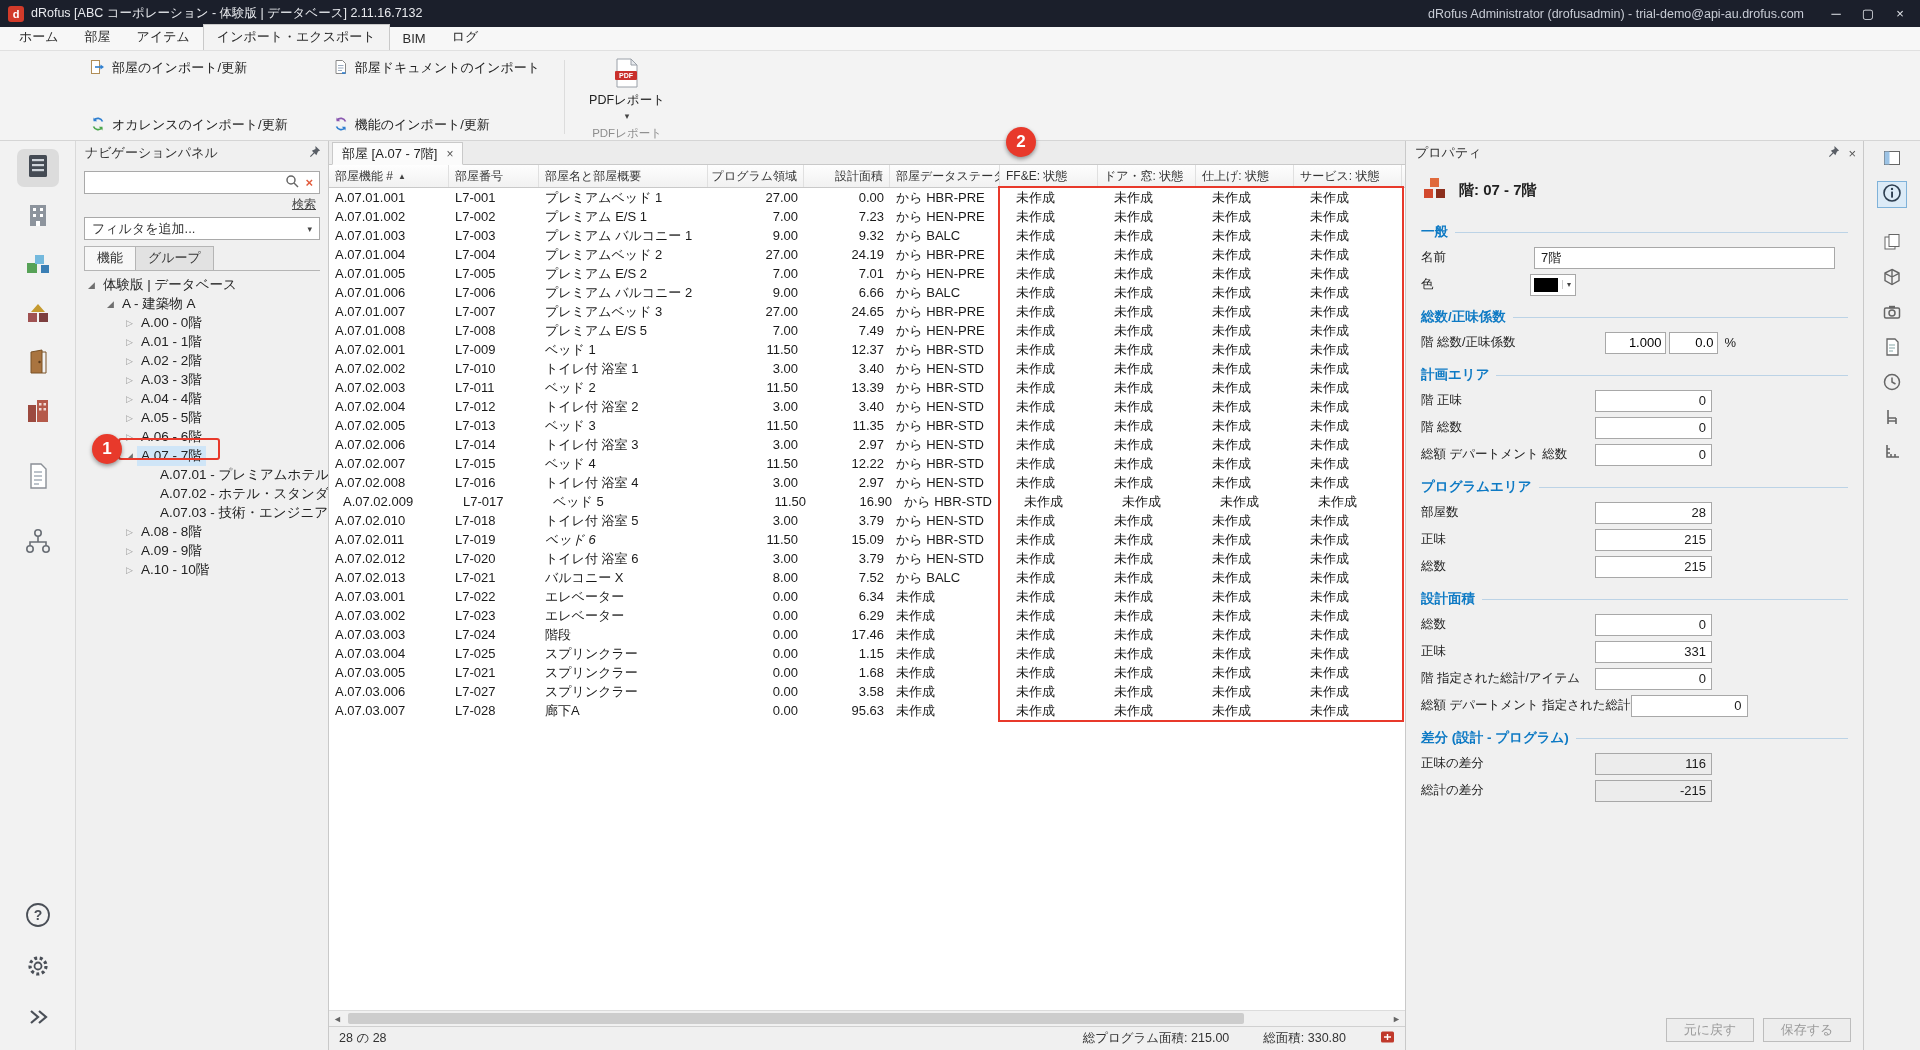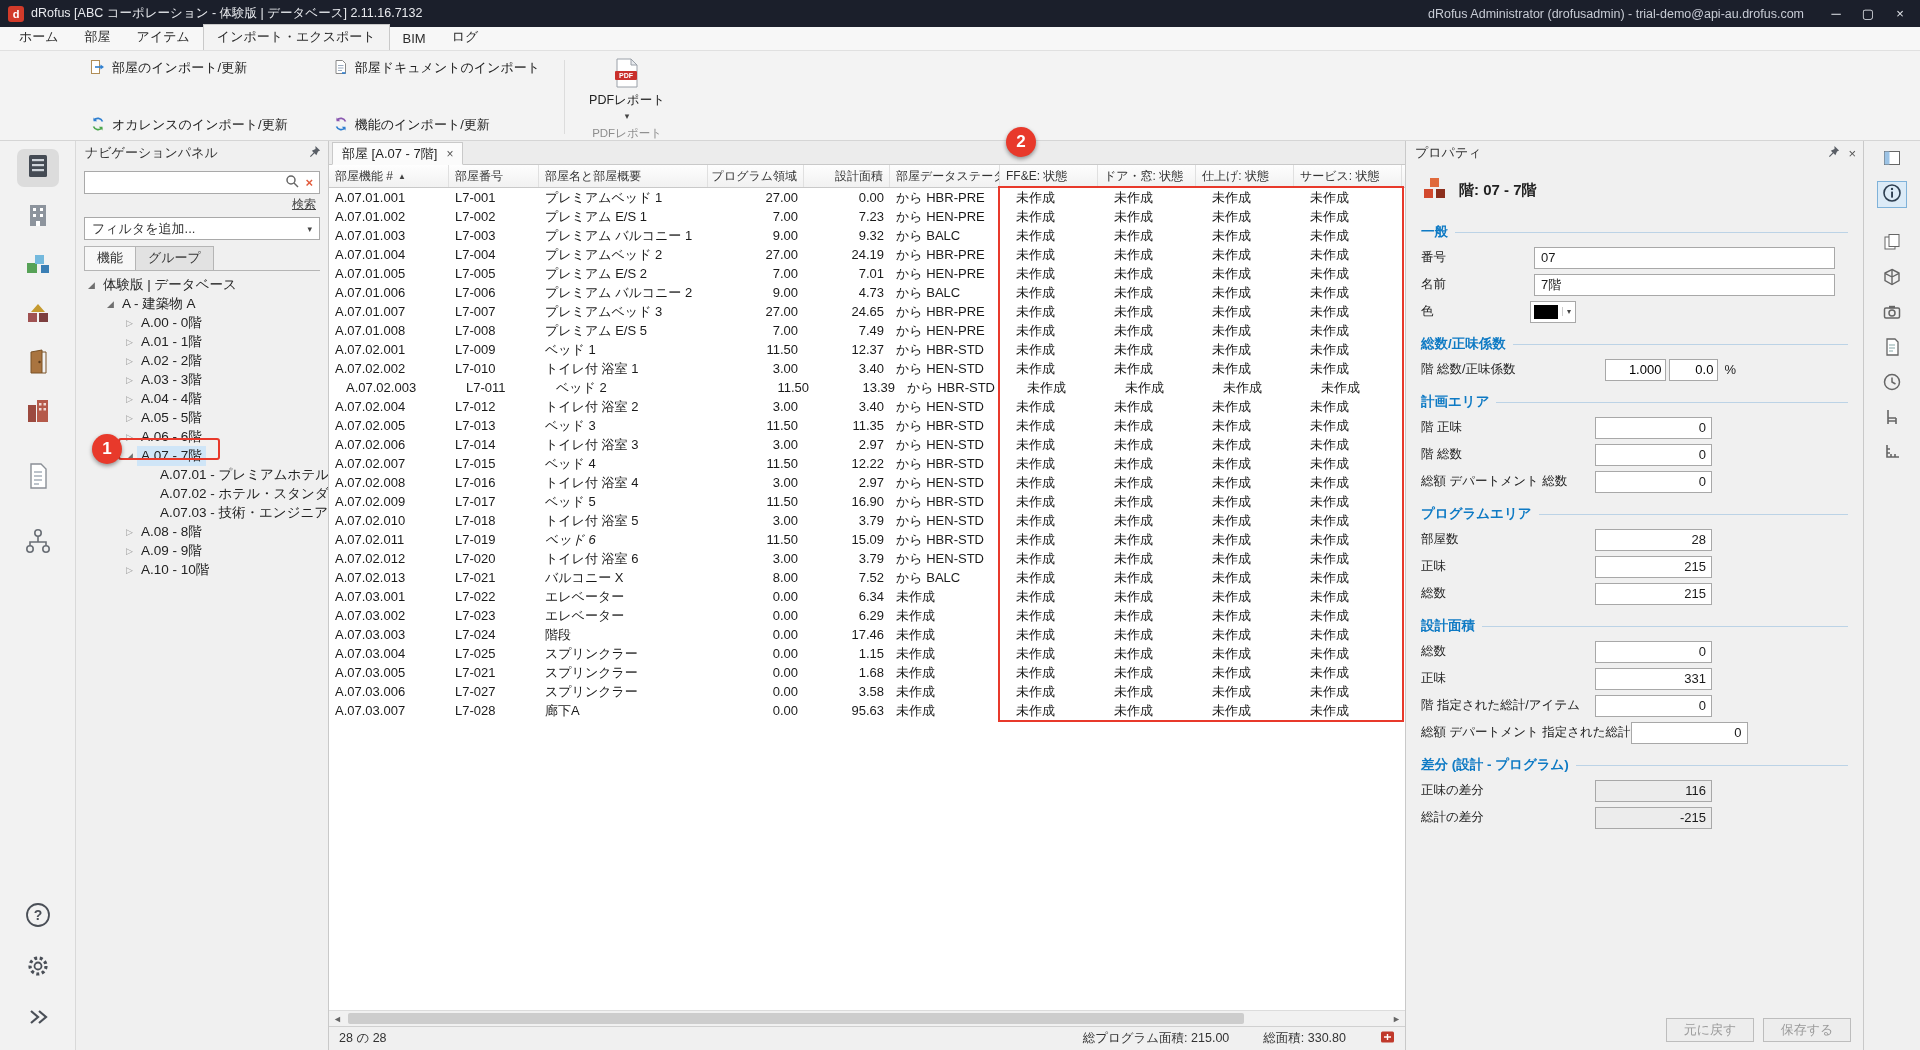--- a/index.html
+++ b/index.html
@@ -510,21 +510,21 @@
               <div class="td status" style="width: 98px;">未作成</div>
               <div class="td status" style="width: 98px;">未作成</div>
               <div class="td status" style="width: 98px;">未作成</div>
               <div class="td status" style="width: 108px;">未作成</div>
             </div>
             <div class="trow">
               <div class="td" style="width: 120px;">A.07.01.006</div>
               <div class="td" style="width: 90px;">L7-006</div>
               <div class="td" style="width: 169px;">プレミアム バルコニー 2</div>
               <div class="td right" style="width: 96px;">9.00</div>
-              <div class="td right" style="width: 86px;">4.73</div>
+              <div class="td right" style="width: 86px;">6.66</div>
               <div class="td" style="width: 110px;">から BALC</div>
               <div class="td status" style="width: 98px;">未作成</div>
               <div class="td status" style="width: 98px;">未作成</div>
               <div class="td status" style="width: 98px;">未作成</div>
               <div class="td status" style="width: 108px;">未作成</div>
             </div>
             <div class="trow">
               <div class="td" style="width: 120px;">A.07.01.007</div>
               <div class="td" style="width: 90px;">L7-007</div>
               <div class="td" style="width: 169px;">プレミアムベッド 3</div>
@@ -566,21 +566,21 @@
               <div class="td" style="width: 169px;">トイレ付 浴室 1</div>
               <div class="td right" style="width: 96px;">3.00</div>
               <div class="td right" style="width: 86px;">3.40</div>
               <div class="td" style="width: 110px;">から HEN-STD</div>
               <div class="td status" style="width: 98px;">未作成</div>
               <div class="td status" style="width: 98px;">未作成</div>
               <div class="td status" style="width: 98px;">未作成</div>
               <div class="td status" style="width: 108px;">未作成</div>
             </div>
             <div class="trow">
-              <div class="td" style="width: 120px; margin-left: 11px;">A.07.02.003</div>
+              <div class="td" style="width: 120px;">A.07.02.003</div>
               <div class="td" style="width: 90px;">L7-011</div>
               <div class="td" style="width: 169px;">ベッド 2</div>
               <div class="td right" style="width: 96px;">11.50</div>
               <div class="td right" style="width: 86px;">13.39</div>
               <div class="td" style="width: 110px;">から HBR-STD</div>
               <div class="td status" style="width: 98px;">未作成</div>
               <div class="td status" style="width: 98px;">未作成</div>
               <div class="td status" style="width: 98px;">未作成</div>
               <div class="td status" style="width: 108px;">未作成</div>
             </div>
@@ -638,21 +638,21 @@
               <div class="td" style="width: 169px;">トイレ付 浴室 4</div>
               <div class="td right" style="width: 96px;">3.00</div>
               <div class="td right" style="width: 86px;">2.97</div>
               <div class="td" style="width: 110px;">から HEN-STD</div>
               <div class="td status" style="width: 98px;">未作成</div>
               <div class="td status" style="width: 98px;">未作成</div>
               <div class="td status" style="width: 98px;">未作成</div>
               <div class="td status" style="width: 108px;">未作成</div>
             </div>
             <div class="trow">
-              <div class="td" style="width: 120px;">A.07.02.009</div>
+              <div class="td" style="width: 120px; margin-left: 8px;">A.07.02.009</div>
               <div class="td" style="width: 90px;">L7-017</div>
               <div class="td" style="width: 169px;">ベッド 5</div>
               <div class="td right" style="width: 96px;">11.50</div>
               <div class="td right" style="width: 86px;">16.90</div>
               <div class="td" style="width: 110px;">から HBR-STD</div>
               <div class="td status" style="width: 98px;">未作成</div>
               <div class="td status" style="width: 98px;">未作成</div>
               <div class="td status" style="width: 98px;">未作成</div>
               <div class="td status" style="width: 108px;">未作成</div>
             </div>
@@ -827,24 +827,20 @@
                 <rect x="3" y="14" width="9" height="9" fill="#d2492e"></rect>
                 <rect x="15" y="14" width="9" height="9" fill="#8c2f1d"></rect>
               </svg></span>
           <span>階: 07 - 7階</span>
         </div>
 
         <div class="sec-h">
             <span>一般</span>
           </div>
         <div class="prow">
-          <span class="plabel">番号</span>
-          <input class="pwide" value="07" style="">
-        </div>
-        <div class="prow">
           <span class="plabel">名前</span>
           <input class="pwide" value="7階" style="">
         </div>
         <div class="prow">
           <span class="plabel">色</span>
           <span class="pswatch">
             <span class="swatch"></span>
             <span class="sw-caret">▾</span>
           </span>
         </div>

